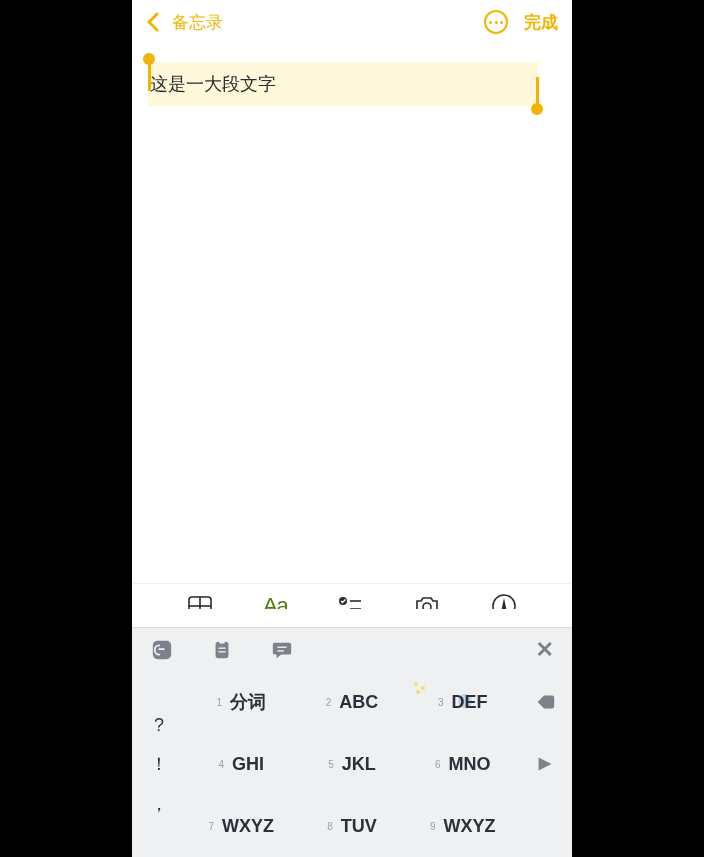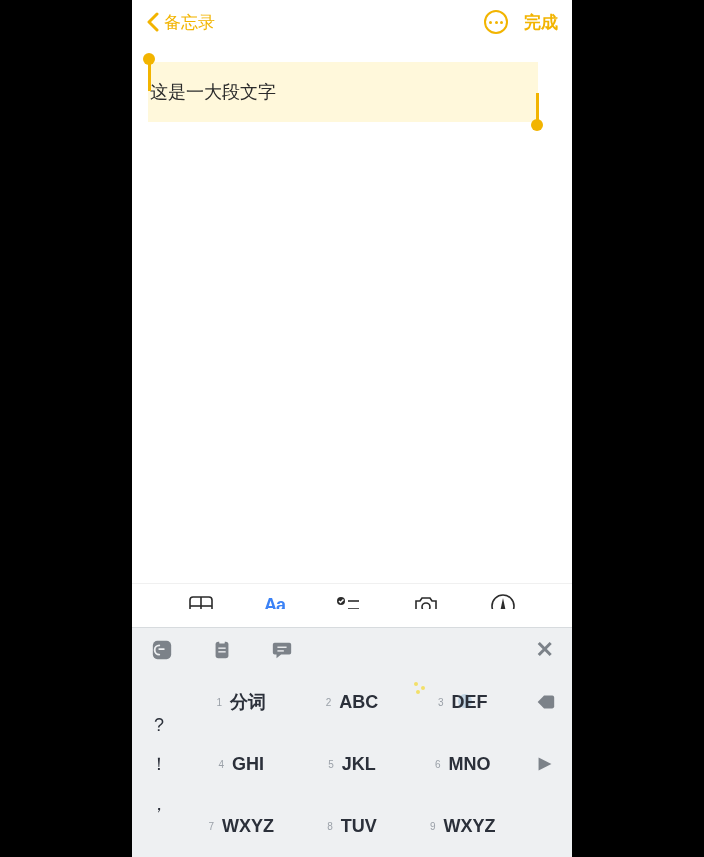--- a/index.html
+++ b/index.html
@@ -40,20 +40,21 @@
     height: 20px;
     stroke: #f2b400;
     stroke-width: 3;
     fill: none;
     stroke-linecap: round;
     stroke-linejoin: round;
   }
   .nav-title {
     font-size: 17px;
     color: #f2b400;
+    margin-left: 8px;
   }
   .nav-right {
     display: flex;
     align-items: center;
     gap: 16px;
   }
   .more-btn {
     width: 24px;
     height: 24px;
     border: 2px solid #f2b400;
@@ -82,21 +83,21 @@
   }
   .sel-wrap {
     position: relative;
     display: inline-block;
   }
   .selection {
     background: #fff8db;
     font-size: 18px;
     line-height: 28px;
     color: #2b2b2b;
-    padding: 16px 2px;
+    padding: 8px 2px;
     display: inline-block;
     min-width: 390px;
   }
   .sel-handle {
     position: absolute;
     width: 12px;
     height: 12px;
     background: #f2b400;
     border-radius: 50%;
   }
@@ -138,23 +139,23 @@
     clip-path: inset(0 0 18px 0);
   }
   .toolbar svg {
     width: 28px;
     height: 28px;
     stroke: #2b2b2b;
     fill: none;
     stroke-width: 1.6;
   }
   .toolbar .Aa {
-    font-size: 18px;
-    font-weight: 700;
-    color: #3b82f6;
+    font-size: 22px;
+    font-weight: 400;
+    color: #4d7c0f;
     letter-spacing: -1px;
   }
   .tb-item { display:flex; align-items:center; justify-content:center; }
   
   .keyboard {
     height: 230px;
     background: #eef0f2;
     border-top: 1px solid #d7dbde;
     display: flex;
     flex-direction: column;

